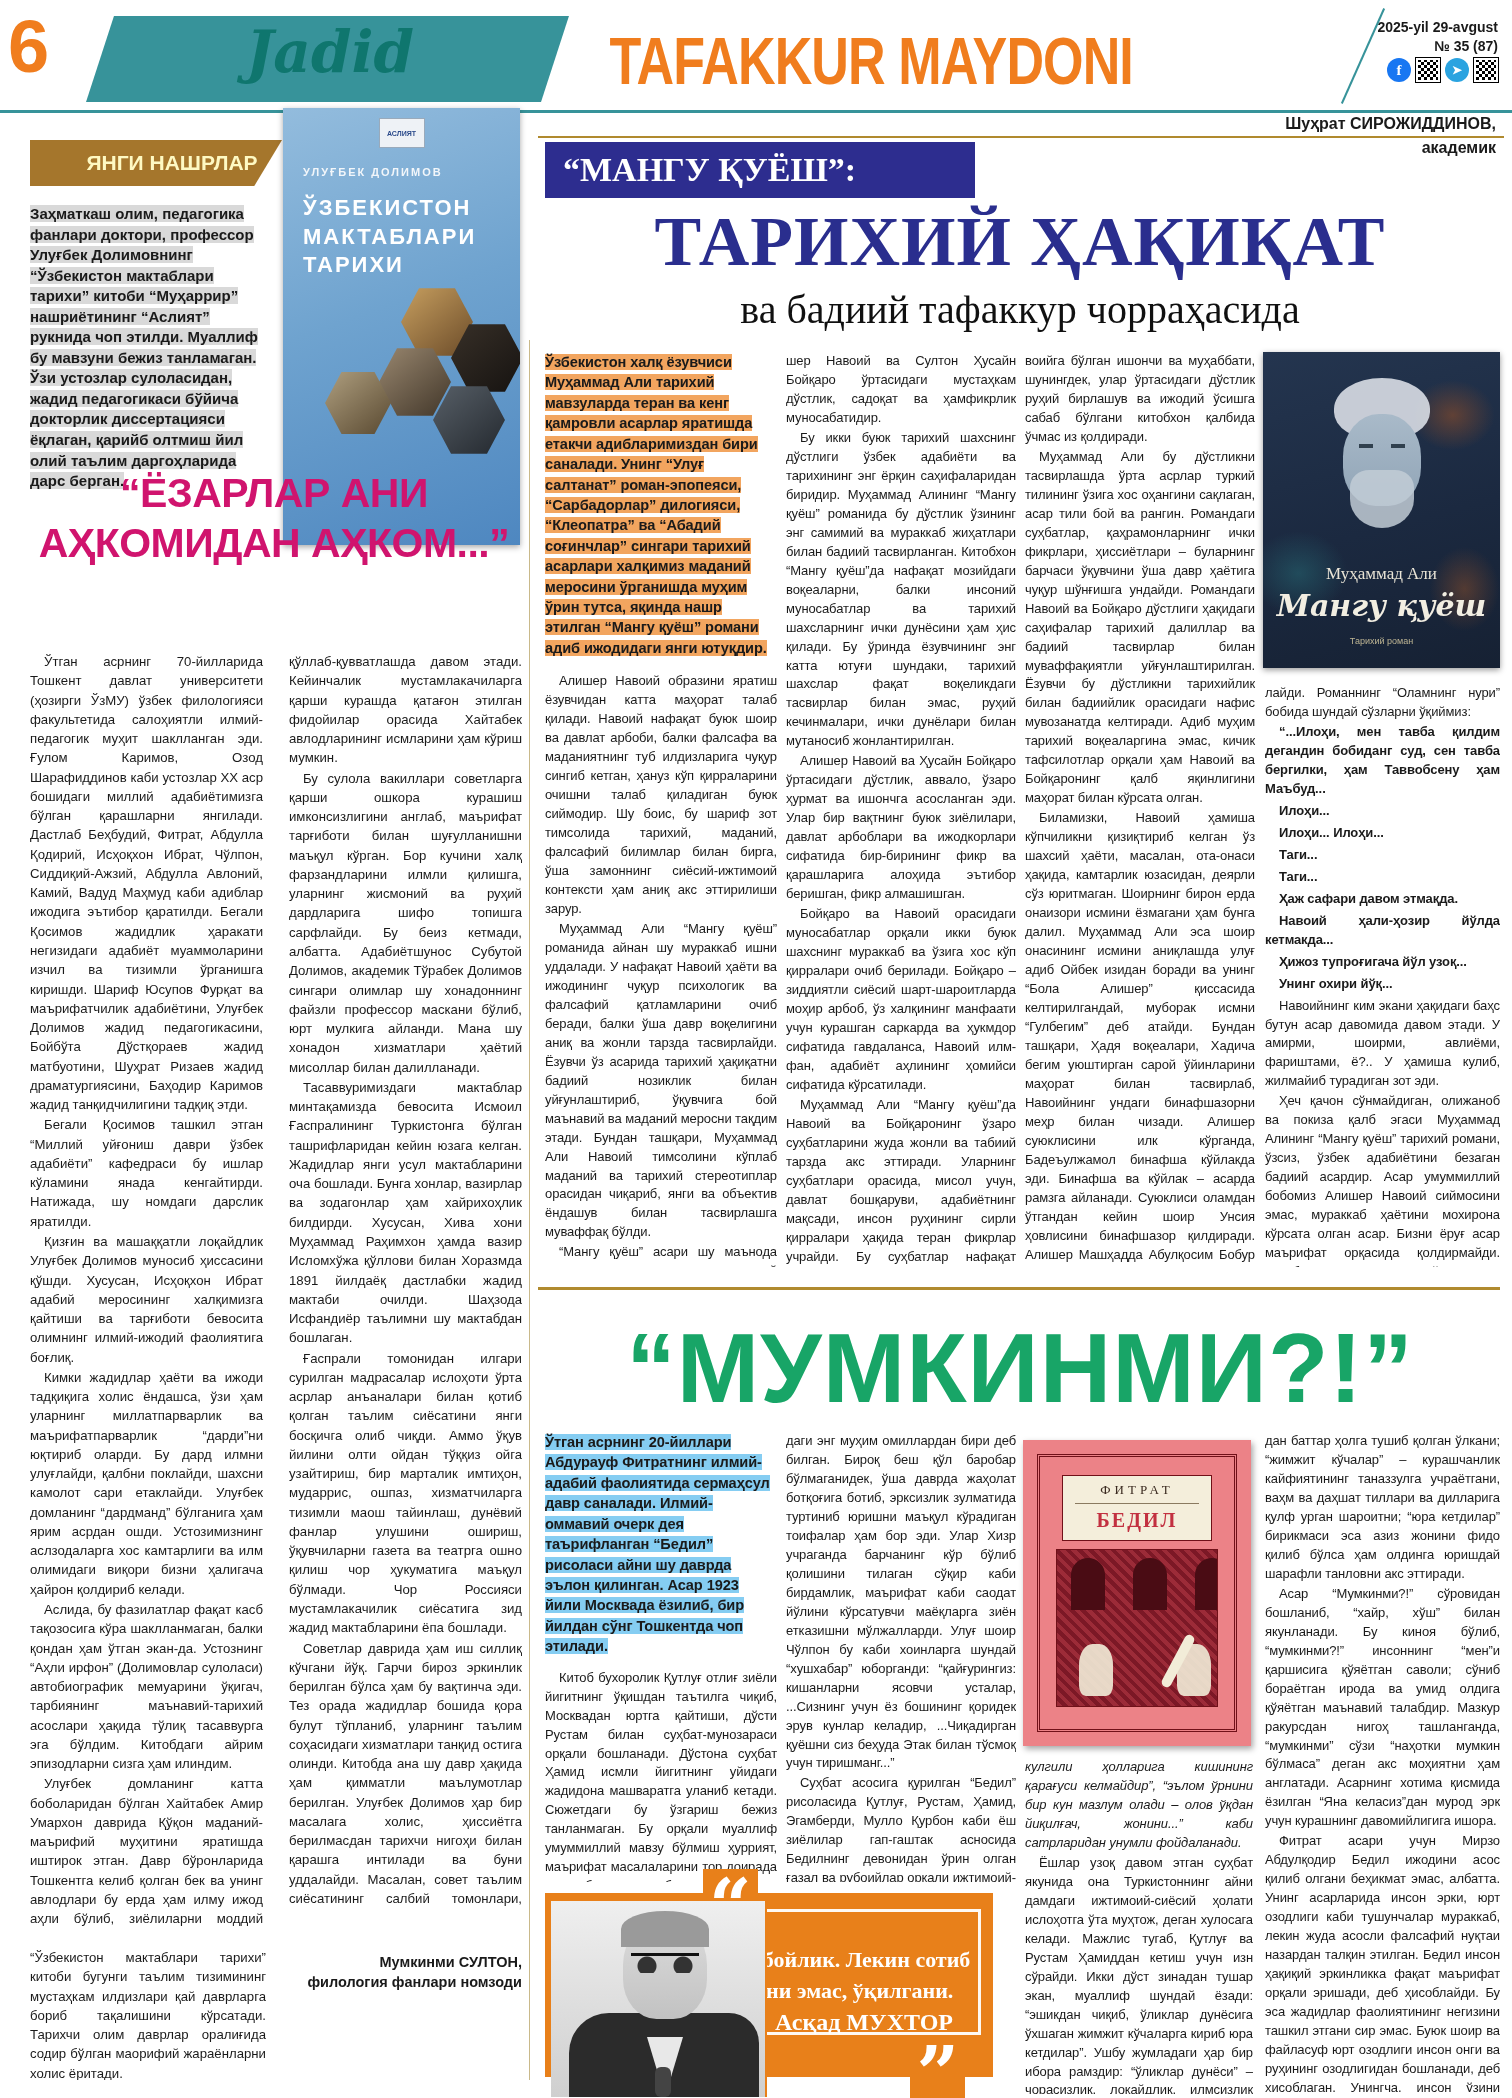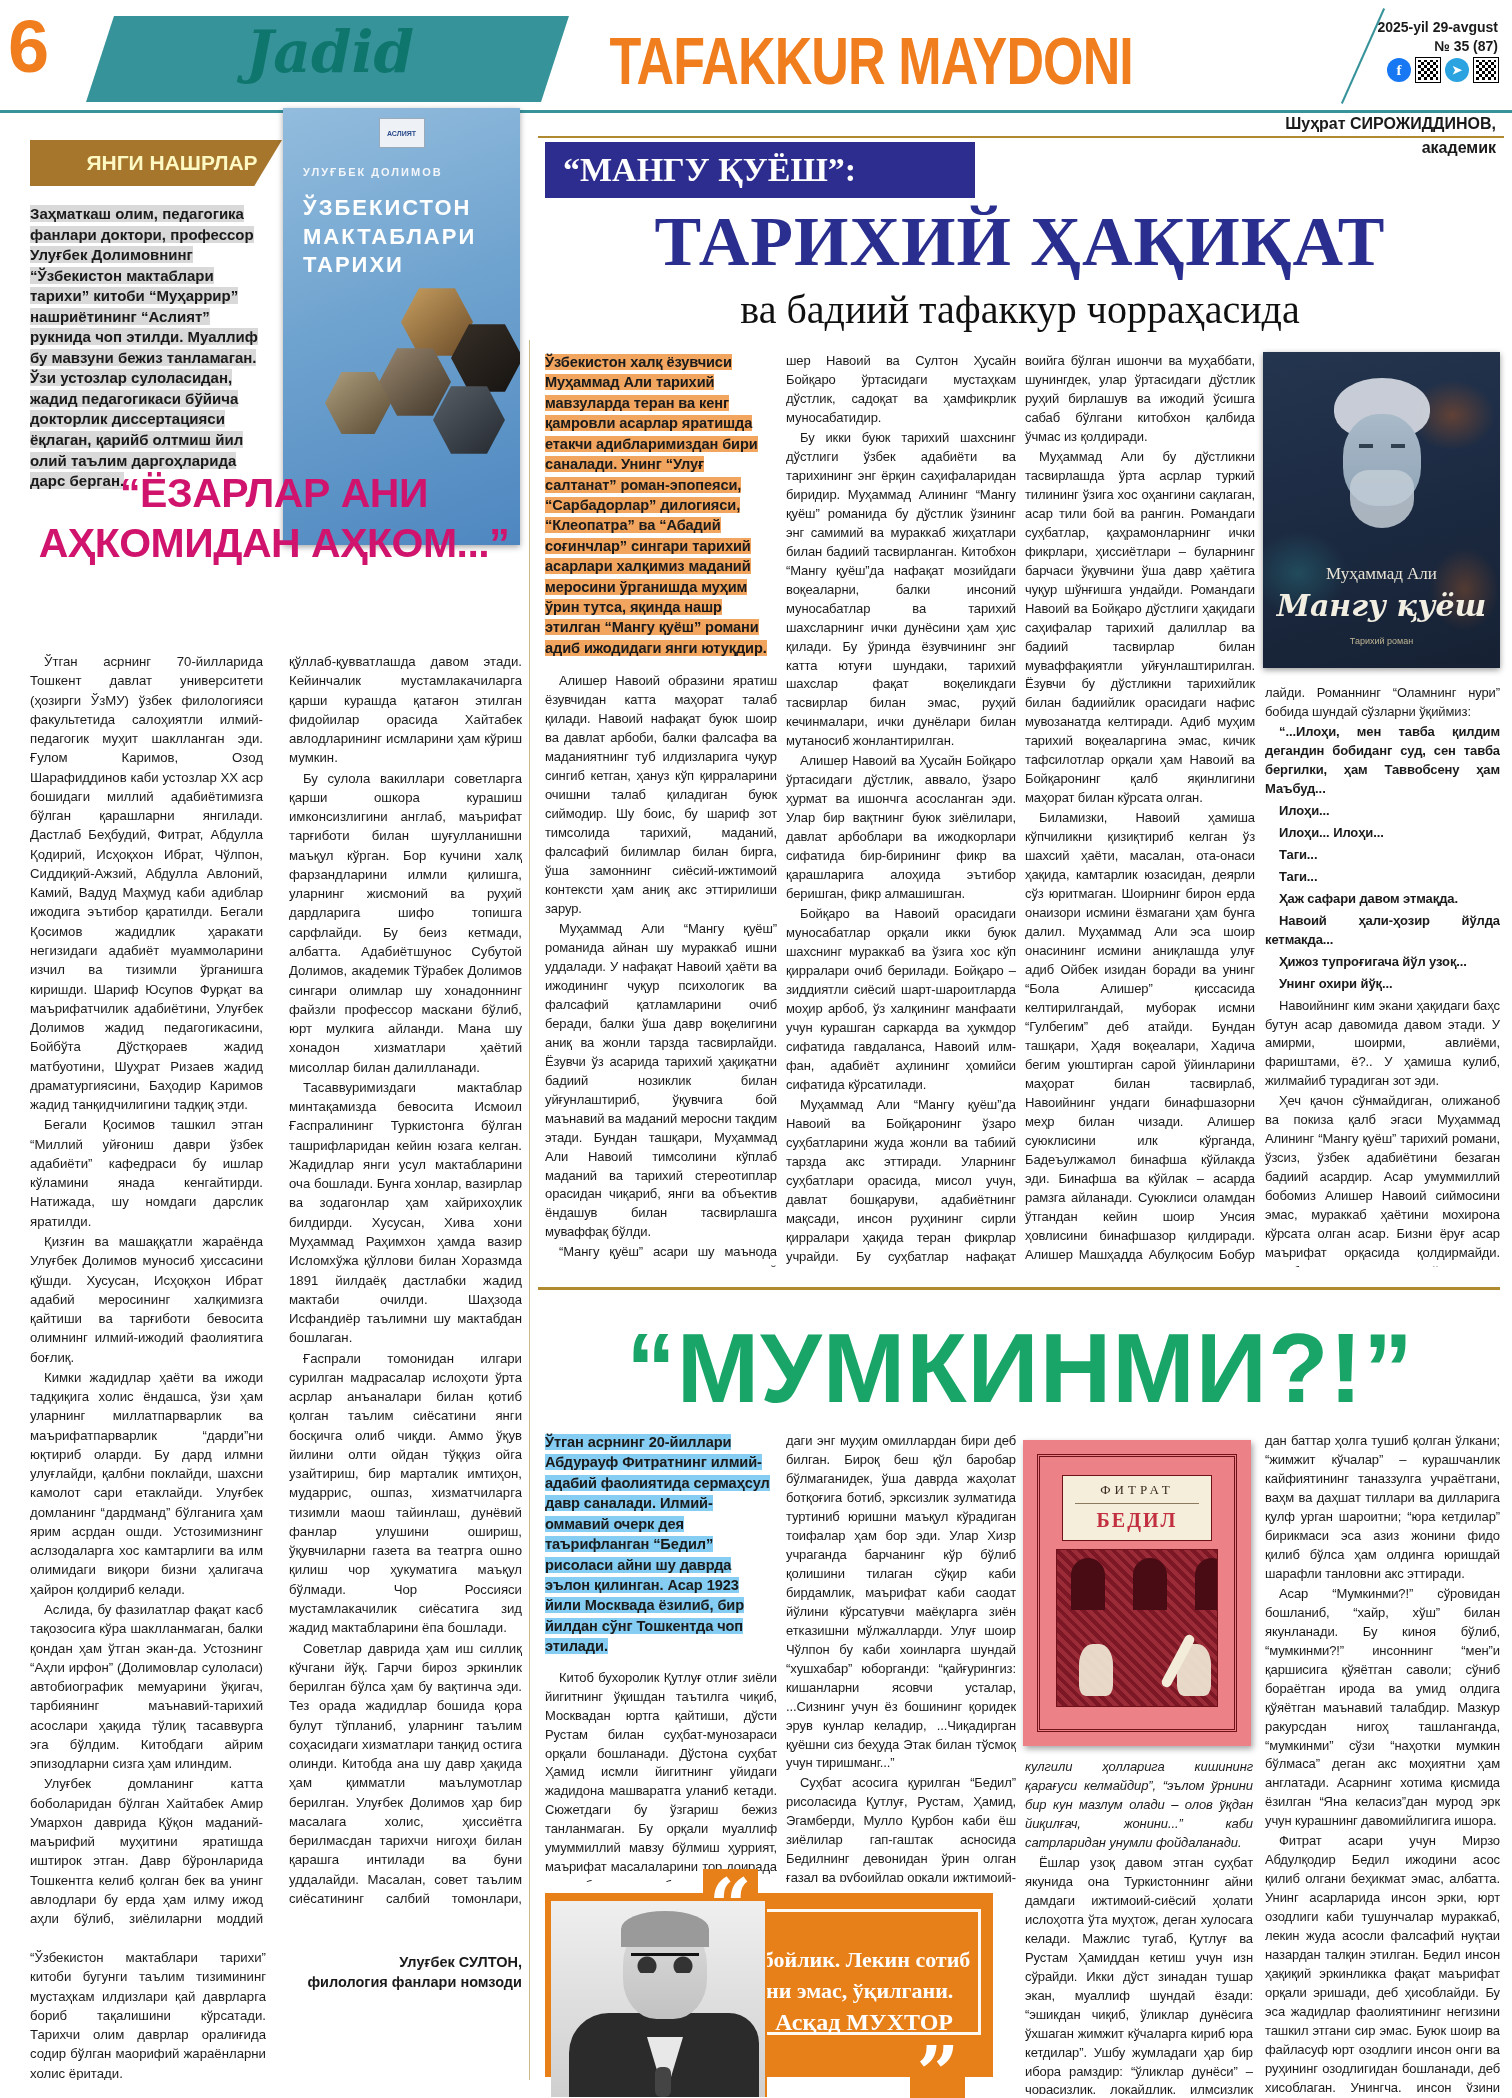--- a/index.html
+++ b/index.html
@@ -182,36 +182,36 @@
   </div>
 
   <div class="magenta-headline">
     <div>“ЁЗАРЛАР АНИ</div>
     <div>АҲКОМИДАН АҲКОМ...”</div>
   </div>
 
   <div class="body-cols">
       <p>Ўтган асрнинг 70-йилларида Тошкент давлат университети (ҳозирги ЎзМУ) ўзбек филологияси факультетида салоҳиятли илмий-педагогик муҳит шаклланган эди. Ғулом Каримов, Озод Шарафиддинов каби устозлар XX аср бошидаги миллий адабиётимизга бўлган қарашларни янгилади. Дастлаб Беҳбудий, Фитрат, Абдулла Қодирий, Исҳоқхон Ибрат, Чўлпон, Сиддиқий-Ажзий, Абдулла Авлоний, Камий, Вадуд Маҳмуд каби адиблар ижодига эътибор қаратилди. Бегали Қосимов жадидлик ҳаракати негизидаги адабиёт муаммоларини изчил ва тизимли ўрганишга киришди. Шариф Юсупов Фурқат ва маърифатчилик адабиётини, Улуғбек Долимов жадид педагогикасини, Бойбўта Дўстқораев жадид матбуотини, Шуҳрат Ризаев жадид драматургиясини, Баҳодир Каримов жадид танқидчилигини тадқиқ этди.</p>
       <p>Бегали Қосимов ташкил этган “Миллий уйғониш даври ўзбек адабиёти” кафедраси бу ишлар кўламини янада кенгайтирди. Натижада, шу номдаги дарслик яратилди.</p>
-      <p>Қизғин ва машаққатли жараёнда Улуғбек Долимов муносиб ҳиссасини қўшди. Хусусан, Исҳоқхон Ибрат адабий меросининг халқимизга қайтиши ва тарғиботи бевосита олимнинг илмий-ижодий фаолиятига боғлиқ.</p>
+      <p>Қизғин ва машаққатли лоқайдлик Улуғбек Долимов муносиб ҳиссасини қўшди. Хусусан, Исҳоқхон Ибрат адабий меросининг халқимизга қайтиши ва тарғиботи бевосита олимнинг илмий-ижодий фаолиятига боғлиқ.</p>
       <p>Кимки жадидлар ҳаёти ва ижоди тадқиқига холис ёндашса, ўзи ҳам уларнинг миллатпарварлик ва маърифатпарварлик “дарди”ни юқтириб оларди. Бу дард илмни улуғлайди, қалбни поклайди, шахсни камолот сари етаклайди. Улуғбек домланинг “дардманд” бўлганига ҳам ярим асрдан ошди. Устозимизнинг аслзодаларга хос камтарлиги ва илм олимидаги виқори бизни ҳалигача ҳайрон қолдириб келади.</p>
       <p>Аслида, бу фазилатлар фақат касб тақозосига кўра шаклланмаган, балки қондан ҳам ўтган экан-да. Устознинг “Аҳли ирфон” (Долимовлар сулоласи) автобиографик мемуарини ўқигач, тарбиянинг маънавий-тарихий асослари ҳақида тўлиқ тасаввурга эга бўлдим. Китобдаги айрим эпизодларни сизга ҳам илиндим.</p>
       <p>Улуғбек домланинг катта боболаридан бўлган Хайтабек Амир Умархон даврида Қўқон маданий-маърифий муҳитини яратишда иштирок этган. Давр бўронларида Тошкентга келиб қолган бек ва унинг авлодлари бу ерда ҳам илму ижод аҳли бўлиб, зиёлиларни моддий қўллаб-қувватлашда давом этади. Кейинчалик мустамлакачиларга қарши курашда қатағон этилган фидойилар орасида Хайтабек авлодларининг исмларини ҳам кўриш мумкин.</p>
       <p>Бу сулола вакиллари советларга қарши ошкора курашиш имконсизлигини англаб, маърифат тарғиботи билан шуғулланишни маъқул кўрган. Бор кучини халқ фарзандларини илмли қилишга, уларнинг жисмоний ва руҳий дардларига шифо топишга сарфлайди. Бу беиз кетмади, албатта. Адабиётшунос Субутой Долимов, академик Тўрабек Долимов сингари олимлар шу хонадоннинг файзли профессор маскани бўлиб, юрт мулкига айланди. Мана шу хонадон хизматлари ҳаётий мисоллар билан далилланади.</p>
       <p>Тасаввуримиздаги мактаблар минтақамизда бевосита Исмоил Ғаспралининг Туркистонга бўлган ташрифларидан кейин юзага келган. Жадидлар янги усул мактабларини оча бошлади. Бунга хонлар, вазирлар ва зодагонлар ҳам хайрихоҳлик билдирди. Хусусан, Хива хони Муҳаммад Раҳимхон ҳамда вазир Исломхўжа қўллови билан Хоразмда 1891 йилдаёқ дастлабки жадид мактаби очилди. Шаҳзода Исфандиёр таълимни шу мактабдан бошлаган.</p>
       <p>Ғаспрали томонидан илгари сурилган мадрасалар ислоҳоти ўрта асрлар анъаналари билан қотиб қолган таълим сиёсатини янги босқичга олиб чиқди. Аммо ўқув йилини олти ойдан тўққиз ойга узайтириш, бир марталик имтиҳон, мударрис, ошпаз, хизматчиларга тизимли маош тайинлаш, дунёвий фанлар улушини ошириш, ўқувчиларни газета ва театрга ошно қилиш чор ҳукуматига маъқул бўлмади. Чор Россияси мустамлакачилик сиёсатига зид жадид мактабларини ёпа бошлади.</p>
       <p>Советлар даврида ҳам иш силлиқ кўчгани йўқ. Гарчи бироз эркинлик берилган бўлса ҳам бу вақтинча эди. Тез орада жадидлар бошида қора булут тўпланиб, уларнинг таълим соҳасидаги хизматлари танқид остига олинди. Китобда ана шу давр ҳақида ҳам қимматли маълумотлар берилган. Улуғбек Долимов ҳар бир масалага холис, ҳиссиётга берилмасдан тарихчи нигоҳи билан қарашга интилади ва буни уддалайди. Масалан, совет таълим сиёсатининг салбий томонлари, миллий маориф анъаналарига зид жиҳатларини ҳам кўрсатиб ўтади.</p>
     </div>
 
   <div class="left-tail">
     <p class="cont">“Ўзбекистон мактаблари тарихи” китоби бугунги таълим тизимининг мустаҳкам илдизлари қай даврларга бориб тақалишини кўрсатади. Тарихчи олим даврлар оралиғида содир бўлган маорифий жараёнларни холис ёритади.</p>
   </div>
 
   <div class="left-signature">
-    <div>Улуғбек СУЛТОН,</div>
+    <div>Мумкинми СУЛТОН,</div>
     <div>филология фанлари номзоди</div>
   </div>
 
   <div class="label-box">“МАНГУ ҚУЁШ”:</div>
   <div class="main-title">ТАРИХИЙ ҲАҚИҚАТ</div>
   <div class="main-sub">ва бадиий тафаккур чорраҳасида</div>
   <div class="byline">
     <div>Шуҳрат СИРОЖИДДИНОВ,</div>
     <div>академик</div>
   </div>

